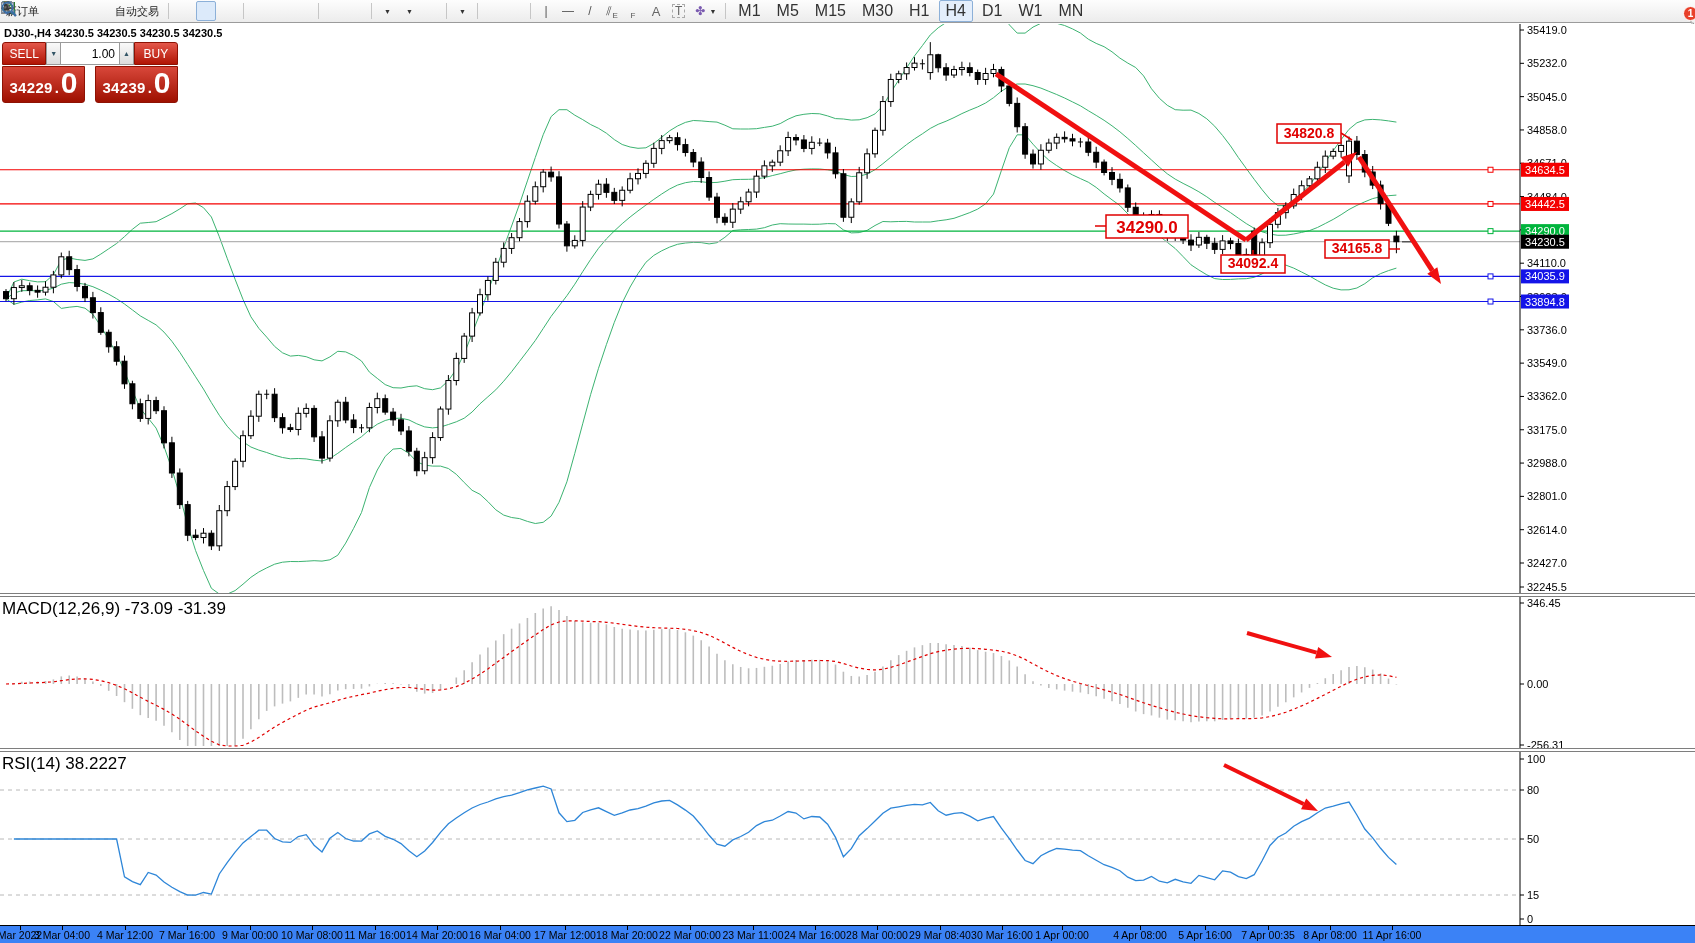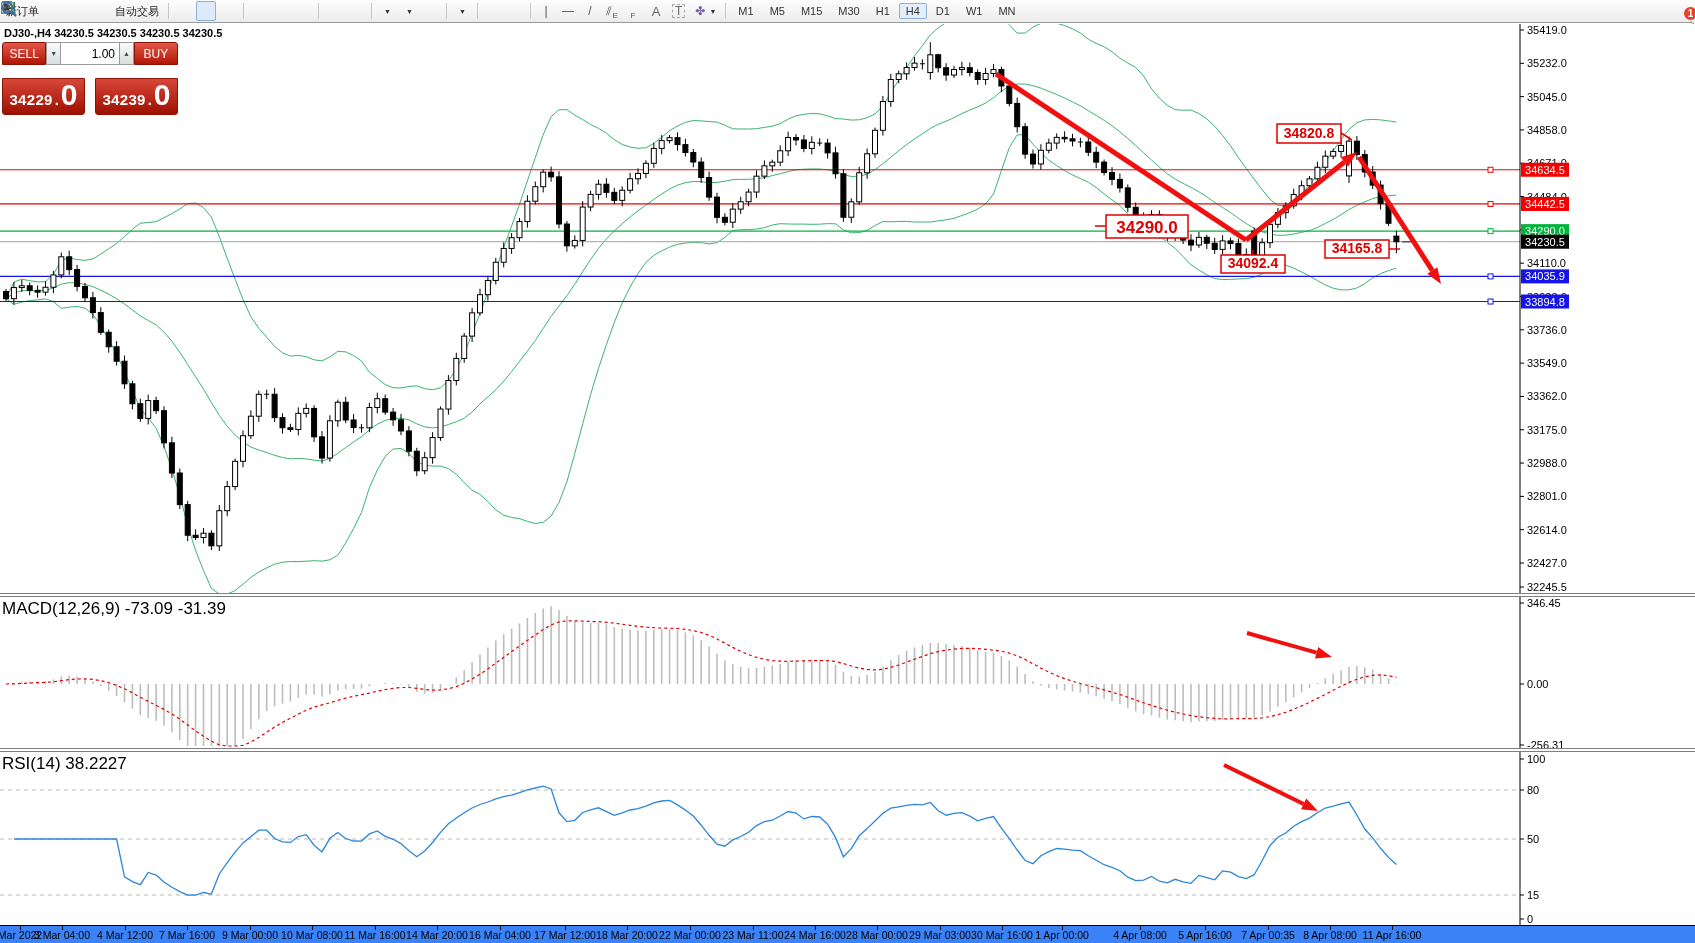--- a/index.html
+++ b/index.html
@@ -9,21 +9,21 @@
   background:linear-gradient(#fdfdfd,#ececec);border-bottom:1px solid #9b9b9b;
   display:flex;align-items:center;padding-left:1px}
 .tbtn{height:20px;min-width:20px;display:flex;align-items:center;justify-content:center;
   margin:0 1px;border:1px solid transparent;border-radius:2px;font-size:11px;color:#222;
   gap:3px;padding:0 3px;cursor:default;white-space:nowrap}
 .tbtn.pressed{border:1px solid #8cb0d8;background:#dceafa}
 .tsep{width:1px;height:16px;background:#c6c6c6;margin:0 4px;flex:0 0 1px}
 .glyph{font-size:12px;color:#555;line-height:1}
 .caret{font-size:7px;color:#333;margin-left:1px}
 #timeframes{display:flex;align-items:center}
-.tf{font-size:11px;color:#333;padding:1px 6px;margin:0 1px;border:1px solid transparent;border-radius:2px}
+.tf{font-size:16px;color:#333;padding:1px 6px;margin:0 1px;border:1px solid transparent;border-radius:2px}
 .tf.active{border:1px solid #8cb0d8;background:#e4eefb}
 #tb-right{margin-left:auto;display:flex;align-items:center;margin-right:6px;gap:8px}
 #chat-wrap{position:relative}
 #badge{position:absolute;top:-5px;right:-9px;min-width:15px;height:15px;border-radius:8px;
   background:#e8402a;color:#fff;font-size:10px;font-weight:bold;display:flex;
   align-items:center;justify-content:center;padding:0 3px;border:1px solid #fff}
 .panel{position:absolute;left:0;width:1695px;background:#fff}
 #main-panel{top:24px;height:569px}
 #macd-panel{top:597px;height:151px}
 #rsi-panel{top:752px;height:173px}
@@ -35,21 +35,21 @@
 #trade-panel{position:absolute;top:18px;left:2px;z-index:7;width:176px}
 #tp-row1{display:flex;height:23px}
 .tp-btn{width:52px;color:#fff;font-size:12px;display:flex;align-items:center;justify-content:center;
   background:linear-gradient(#e4574a,#b01505);border:1px solid #8e1204}
 #tp-sell{border-radius:3px 0 0 0}
 #tp-buy{border-radius:0 3px 0 0}
 .spin{width:17px;background:linear-gradient(#fafafa,#dcdcdc);border:1px solid #9a9a9a;
   display:flex;align-items:center;justify-content:center;font-size:7px;color:#356}
 #tp-vol{width:58px;border:1px solid #9a9a9a;border-left:none;border-right:none;
   text-align:right;font-size:12px;padding-right:4px;font-family:"Liberation Sans",sans-serif;outline:none}
-#tp-row2{display:flex;height:37px;margin-top:13px;gap:10px}
+#tp-row2{display:flex;height:37px;margin-top:1px;gap:10px}
 .tp-price{flex:1;background:linear-gradient(#d8473a,#9e1000);border:1px solid #8e1204;color:#fff;
   display:flex;align-items:baseline;justify-content:center;border-radius:0 0 3px 3px;padding-top:2px}
 .pnum{font-size:15px;font-weight:bold;letter-spacing:.3px}
 .pdot{font-size:15px;font-weight:bold;margin:0 2px}
 .pbig{font-size:30px;font-weight:bold;line-height:.9}
 #time-axis{position:absolute;top:925px;left:0;width:1695px;height:31px;border-top:1px solid #000;background:#3b82f6}
 .tlabel{position:absolute;top:3px;font-size:10.5px;color:#000;transform:translateX(-50%);white-space:nowrap}
 .ttick{position:absolute;top:0;width:1px;height:4px;background:#000}
 svg{position:absolute;top:0;left:0}
 .icon-svg{display:block}
@@ -964,21 +964,21 @@
     <div class="tlabel" style="left: 627px;">18 Mar 20:00</div>
     <div class="ttick" style="left: 690px;"></div>
     <div class="tlabel" style="left: 690px;">22 Mar 00:00</div>
     <div class="ttick" style="left: 753px;"></div>
     <div class="tlabel" style="left: 753px;">23 Mar 11:00</div>
     <div class="ttick" style="left: 815px;"></div>
     <div class="tlabel" style="left: 815px;">24 Mar 16:00</div>
     <div class="ttick" style="left: 877px;"></div>
     <div class="tlabel" style="left: 877px;">28 Mar 00:00</div>
     <div class="ttick" style="left: 940px;"></div>
-    <div class="tlabel" style="left: 940px;">29 Mar 03:00</div>
+    <div class="tlabel" style="left: 940px;">29 Mar 08:40</div>
     <div class="ttick" style="left: 1002px;"></div>
     <div class="tlabel" style="left: 1002px;">30 Mar 16:00</div>
     <div class="ttick" style="left: 1062px;"></div>
     <div class="tlabel" style="left: 1062px;">1 Apr 00:00</div>
     <div class="ttick" style="left: 1140px;"></div>
     <div class="tlabel" style="left: 1140px;">4 Apr 08:00</div>
     <div class="ttick" style="left: 1205px;"></div>
     <div class="tlabel" style="left: 1205px;">5 Apr 16:00</div>
     <div class="ttick" style="left: 1268px;"></div>
     <div class="tlabel" style="left: 1268px;">7 Apr 00:35</div>

